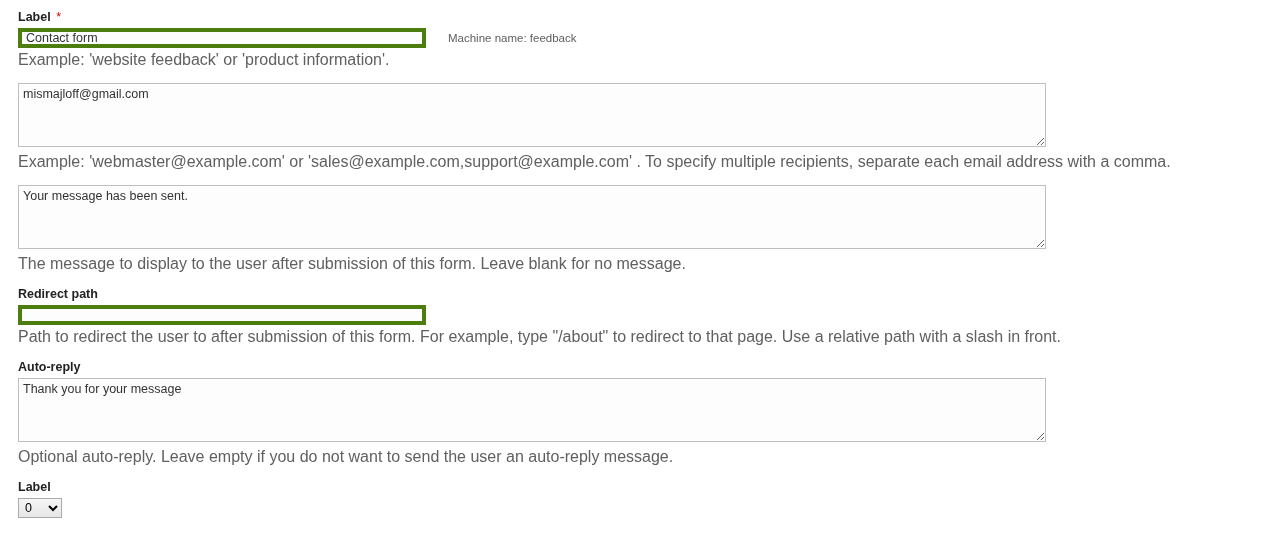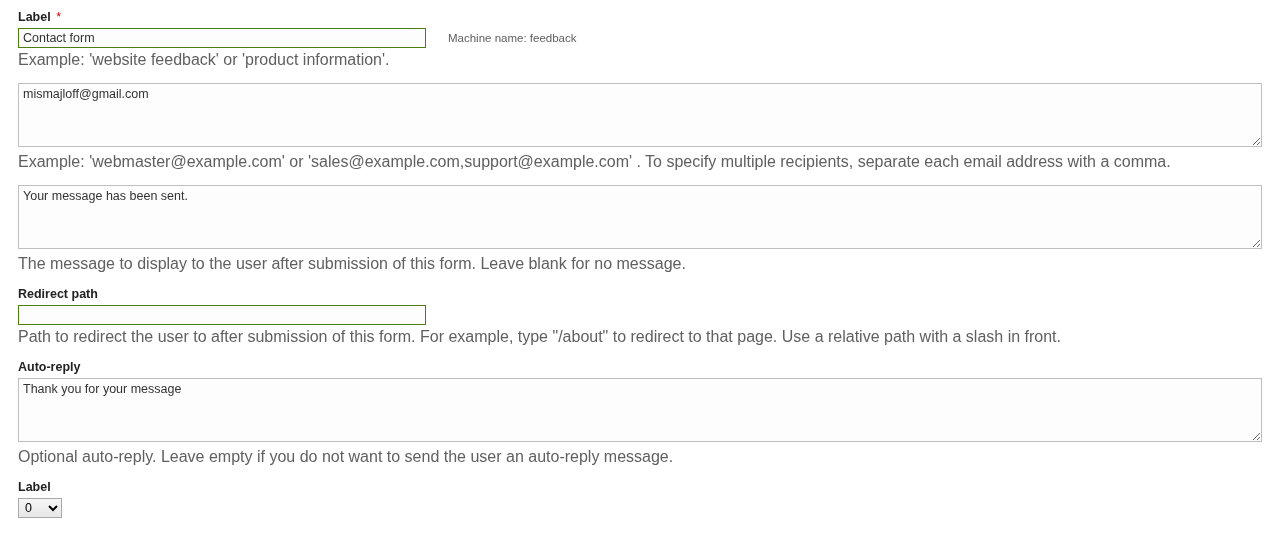--- a/index.html
+++ b/index.html
@@ -21,39 +21,39 @@
       font-weight: bold;
       color: #222;
       margin-bottom: 4px;
     }
     .required-marker {
       color: #d40000;
       font-weight: normal;
       margin-left: 2px;
     }
     input[type="text"] {
-      border: 1px solid #4d7c0f;
+      border: 4px solid #4d7c0f;
       background: #fdfdfd;
       padding: 2px 4px;
       font-family: inherit;
       font-size: 12.5px;
       color: #333;
       height: 20px;
     }
     .input-narrow {
       width: 408px;
     }
     textarea {
       border: 1px solid #bfbfbf;
       background: #fdfdfd;
       padding: 3px 4px;
       font-family: inherit;
       font-size: 12.5px;
       color: #333;
-      width: 1244px;
+      width: 1028px;
       resize: both;
     }
     .description {
       color: #606060;
       font-size: 16px;
       margin-top: 3px;
     }
     .machine-name-suffix {
       display: inline-block;
       color: #606060;

